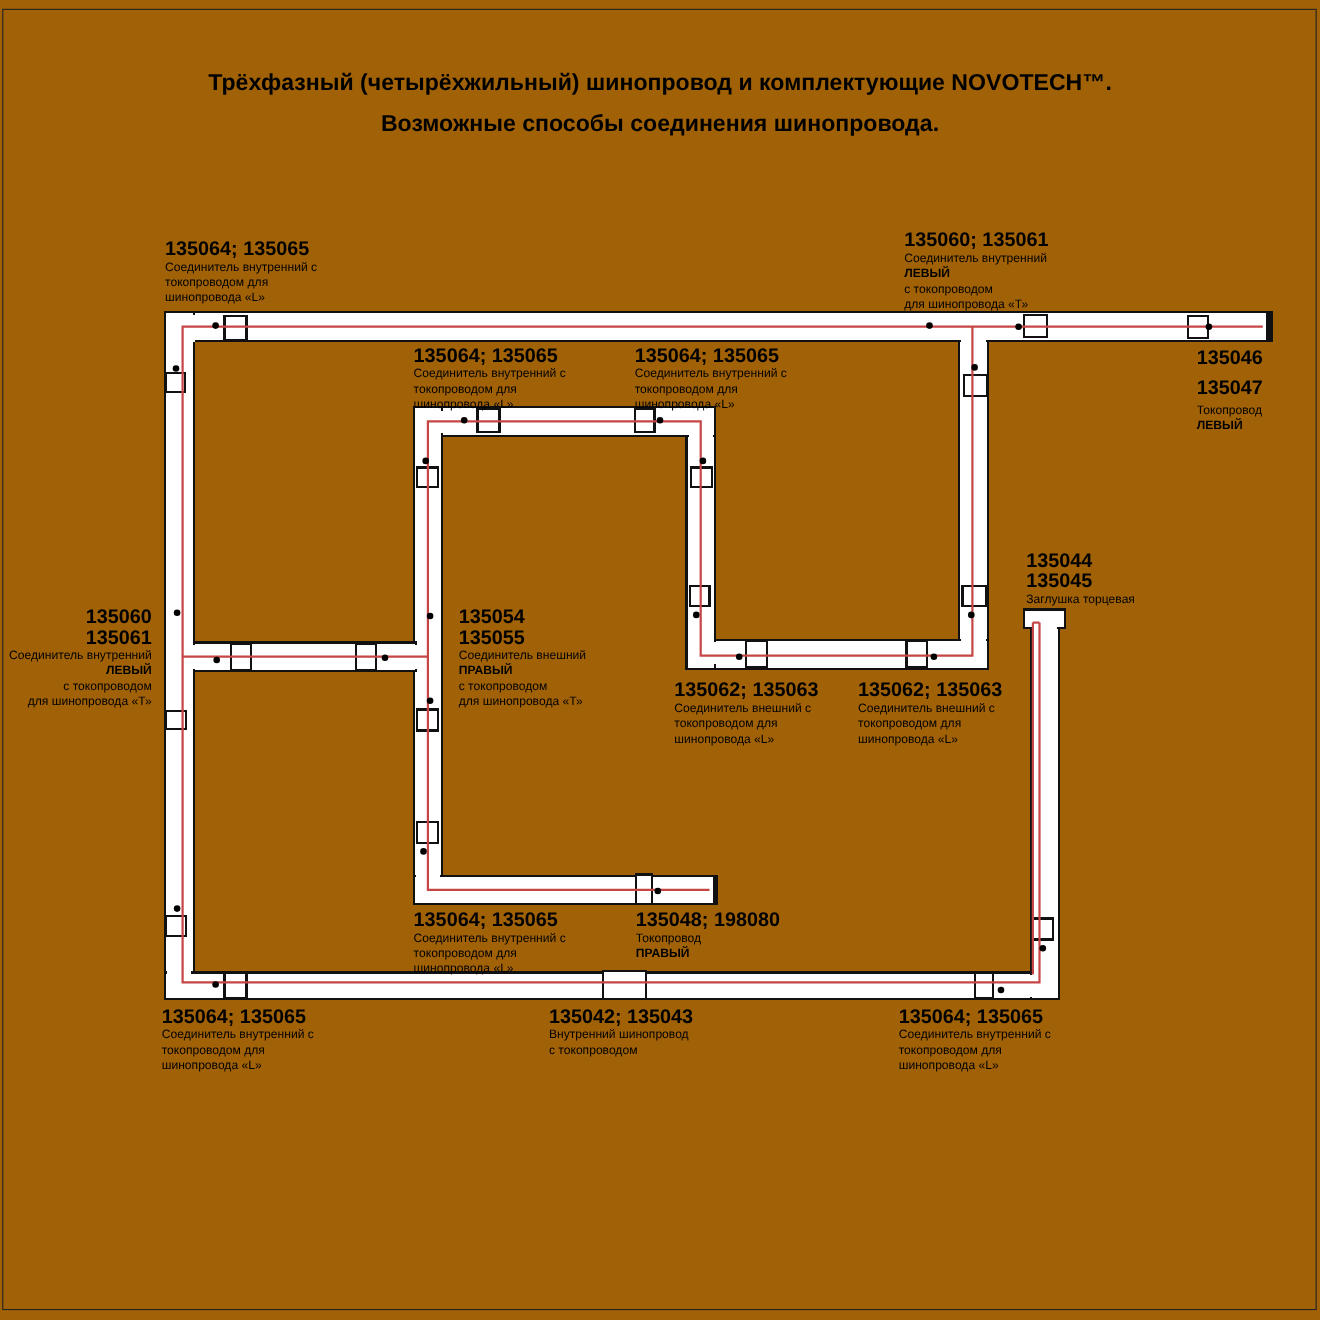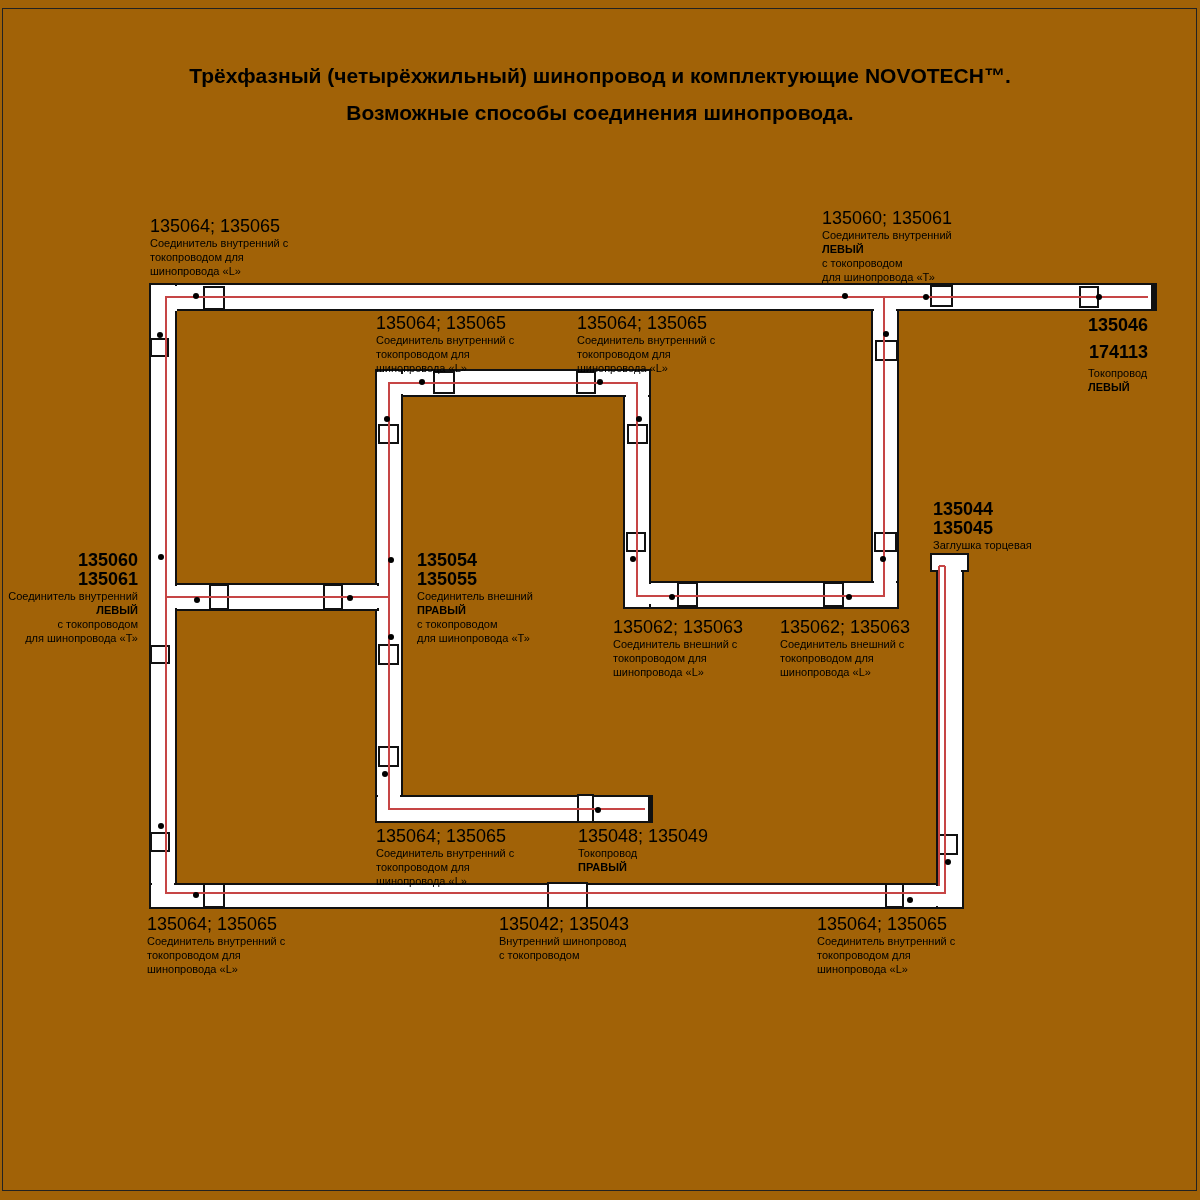--- a/index.html
+++ b/index.html
@@ -3,21 +3,21 @@
 <meta charset="utf-8">
 <style>
   html,body{margin:0;padding:0;background:#fff;}
   #canvas{position:relative;width:1200px;height:1200px;background:#a16207;overflow:hidden;
           font-family:"Liberation Sans",sans-serif;color:#000;}
   .frame{position:absolute;left:2px;top:8px;right:3px;bottom:9px;border:1.5px solid #222;}
   .title{position:absolute;left:0;right:0;top:57px;text-align:center;
          font-size:21px;font-weight:bold;line-height:37px;}
   #tracks{position:absolute;left:0;top:0;}
   .lbl{position:absolute;}
-  .code{font-size:18px;font-weight:normal;line-height:20px;white-space:nowrap;}
+  .code{font-size:18px;font-weight:bold;line-height:20px;white-space:nowrap;}
   .code2{font-size:18px;font-weight:bold;line-height:19px;white-space:nowrap;}
   .sp{line-height:27px;text-align:right;}
   .desc{font-size:11px;line-height:14px;white-space:nowrap;}
   .b{font-weight:bold;}
   .ra{text-align:right;}
 </style>
 </head>
 <body>
 
 <div id="canvas">
@@ -146,21 +146,21 @@
   <div class="lbl" style="left:822px;top:208px">
     <div class="code">135060; 135061</div>
     <div class="desc">Соединитель внутренний</div>
     <div class="desc b">ЛЕВЫЙ</div>
     <div class="desc">с токопроводом</div>
     <div class="desc">для шинопровода «Т»</div>
   </div>
 
   <div class="lbl" style="left:1088px;top:312px">
     <div class="code2 sp">135046</div>
-    <div class="code2 sp">174113</div>
+    <div class="code2 sp">135047</div>
     <div class="desc">Токопровод</div>
     <div class="desc b">ЛЕВЫЙ</div>
   </div>
 
   <div class="lbl" style="left:376px;top:313px">
     <div class="code">135064; 135065</div>
     <div class="desc">Соединитель внутренний с</div>
     <div class="desc">токопроводом для</div>
     <div class="desc">шинопровода «L»</div>
   </div>
@@ -211,21 +211,21 @@
   </div>
 
   <div class="lbl" style="left:376px;top:826px">
     <div class="code">135064; 135065</div>
     <div class="desc">Соединитель внутренний с</div>
     <div class="desc">токопроводом для</div>
     <div class="desc">шинопровода «L»</div>
   </div>
 
   <div class="lbl" style="left:578px;top:826px">
-    <div class="code">135048; 135049</div>
+    <div class="code">135048; 198080</div>
     <div class="desc">Токопровод</div>
     <div class="desc b">ПРАВЫЙ</div>
   </div>
 
   <div class="lbl" style="left:147px;top:914px">
     <div class="code">135064; 135065</div>
     <div class="desc">Соединитель внутренний с</div>
     <div class="desc">токопроводом для</div>
     <div class="desc">шинопровода «L»</div>
   </div>

